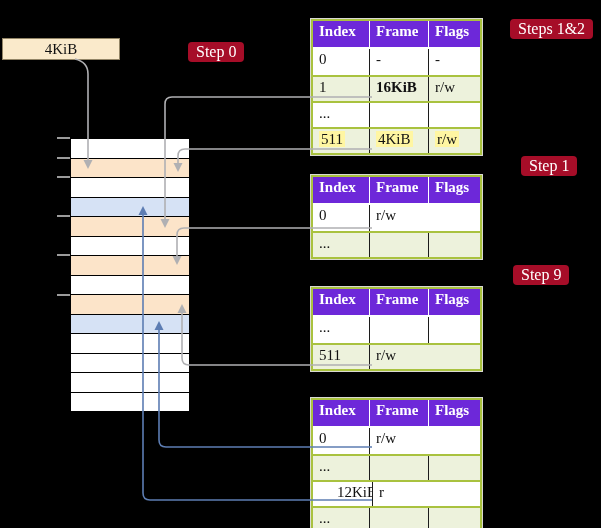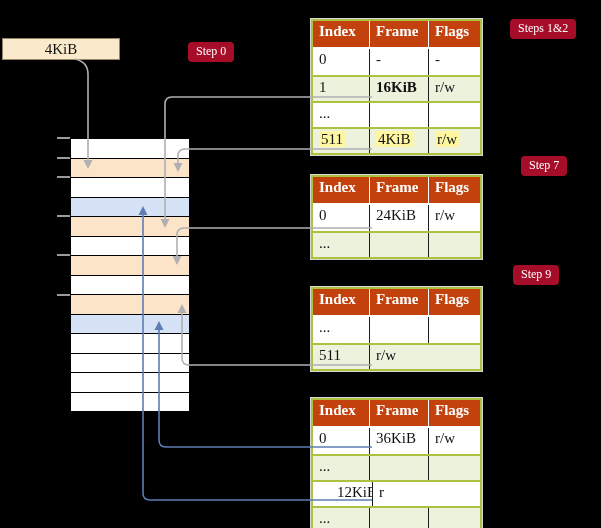--- a/index.html
+++ b/index.html
@@ -4,37 +4,37 @@
 <style>
   html,body { margin:0; padding:0; background:#000; }
   .canvas { position:relative; width:601px; height:528px; background:#000; overflow:hidden;
             font-family:"Liberation Serif", serif; }
 
   .box-4kib { position:absolute; left:2px; top:38px; width:118px; height:22px;
               background:#faeacb; border:1px solid rgba(60,50,20,.55);
               display:flex; align-items:center; justify-content:center;
               font-size:15px; color:#111; box-sizing:border-box; }
 
-  .badge { position:absolute; background:#a60d28; color:#fff; font-size:12px;
+  .badge { position:absolute; background:#a60d28; color:#fff; font-size:16px;
            line-height:17px; padding:1px 8px 2px; border-radius:4px; white-space:nowrap; }
   #badge-step0   { left:188px; top:42px;  }
   #badge-steps12 { left:510px; top:19px;  }
   #badge-step3   { left:521px; top:156px; }
   #badge-step4   { left:513px; top:265px; }
 
   .strip { position:absolute; left:70px; top:138px; width:120px; height:274px;
            box-sizing:border-box; border:1px solid #000; display:flex; flex-direction:column; }
   .strip-row { flex:1; }
   .strip-row + .strip-row { border-top:1.6px solid #000; }
 
   .tick { position:absolute; left:57px; width:13px; height:2px; background:#9b9b9b; }
 
   .tbl { position:absolute; left:311px; width:171px; box-sizing:border-box;
          border:2px solid #a9c23f; outline:1px solid #d9d9d2; background:#fff; }
-  .tbl-header { display:flex; height:28px; background:#c2410c; border-bottom:2px solid #fff;
+  .tbl-header { display:flex; height:28px; background:#6d28d9; border-bottom:2px solid #fff;
                 box-sizing:border-box; }
   .tbl-header .cell { color:#fff; font-weight:bold; }
   .tbl-header .cell + .cell { border-left:1.5px solid #fff; }
   .tbl-row { display:flex; height:26px; box-sizing:border-box; }
   .tbl-row + .tbl-row { border-top:2px solid #a9c23f; }
   .cell { box-sizing:border-box; padding:2px 0 0 6px; font-size:15px; color:#111;
           overflow:hidden; white-space:nowrap; }
   .cell + .cell { border-left:1px solid #1c1c1c; }
   .hl { background:#fff6a2; padding:0 2px; }
 
@@ -44,21 +44,21 @@
 <body>
 
 <div class="canvas">
 
   <div class="box-4kib">
     <span>4KiB</span>
   </div>
 
   <div class="badge" id="badge-step0">Step 0</div>
   <div class="badge" id="badge-steps12">Steps 1&amp;2</div>
-  <div class="badge" id="badge-step3">Step 7</div>
+  <div class="badge" id="badge-step3">Step 1</div>
   <div class="badge" id="badge-step4">Step 9</div>
 
   <div class="strip" id="memory-strip">
       <div class="strip-row" style="background: rgb(255, 255, 255);"></div>
       <div class="strip-row" style="background: rgb(252, 228, 201);"></div>
       <div class="strip-row" style="background: rgb(255, 255, 255);"></div>
       <div class="strip-row" style="background: rgb(214, 226, 245);"></div>
       <div class="strip-row" style="background: rgb(252, 228, 201);"></div>
       <div class="strip-row" style="background: rgb(255, 255, 255);"></div>
       <div class="strip-row" style="background: rgb(252, 228, 201);"></div>
@@ -108,21 +108,20 @@
         </div>
       </div>
       <div class="tbl" style="top: 175px;">
         <div class="tbl-header">
           <span class="cell" style="width: 56px;">Index</span>
           <span class="cell" style="width: 59px;">Frame</span>
           <span class="cell" style="width: 52px;">Flags</span>
         </div>
         <div class="tbl-row" style="background: rgb(255, 255, 255);">
           <span class="cell" style="width: 56px;"><span>0</span></span>
-          <span class="cell" style="width: 59px;"><span>24KiB</span></span>
           <span class="cell" style="width: 52px;"><span>r/w</span></span>
         </div>
         <div class="tbl-row" style="background: rgb(237, 242, 220);">
           <span class="cell" style="width: 56px;"><span>...</span></span>
           <span class="cell" style="width: 59px;"></span>
           <span class="cell" style="width: 52px;"></span>
         </div>
       </div>
       <div class="tbl" style="top: 287px;">
         <div class="tbl-header">
@@ -141,21 +140,20 @@
         </div>
       </div>
       <div class="tbl" style="top: 398px;">
         <div class="tbl-header">
           <span class="cell" style="width: 56px;">Index</span>
           <span class="cell" style="width: 59px;">Frame</span>
           <span class="cell" style="width: 52px;">Flags</span>
         </div>
         <div class="tbl-row" style="background: rgb(255, 255, 255);">
           <span class="cell" style="width: 56px;"><span>0</span></span>
-          <span class="cell" style="width: 59px;"><span>36KiB</span></span>
           <span class="cell" style="width: 52px;"><span>r/w</span></span>
         </div>
         <div class="tbl-row" style="background: rgb(237, 242, 220);">
           <span class="cell" style="width: 56px;"><span>...</span></span>
           <span class="cell" style="width: 59px;"></span>
           <span class="cell" style="width: 52px;"></span>
         </div>
         <div class="tbl-row" style="background: rgb(255, 255, 255);">
           <span class="cell" style="width: 59px; padding-left: 24px;"><span>12KiB</span></span>
           <span class="cell" style="width: 52px;"><span>r</span></span>

